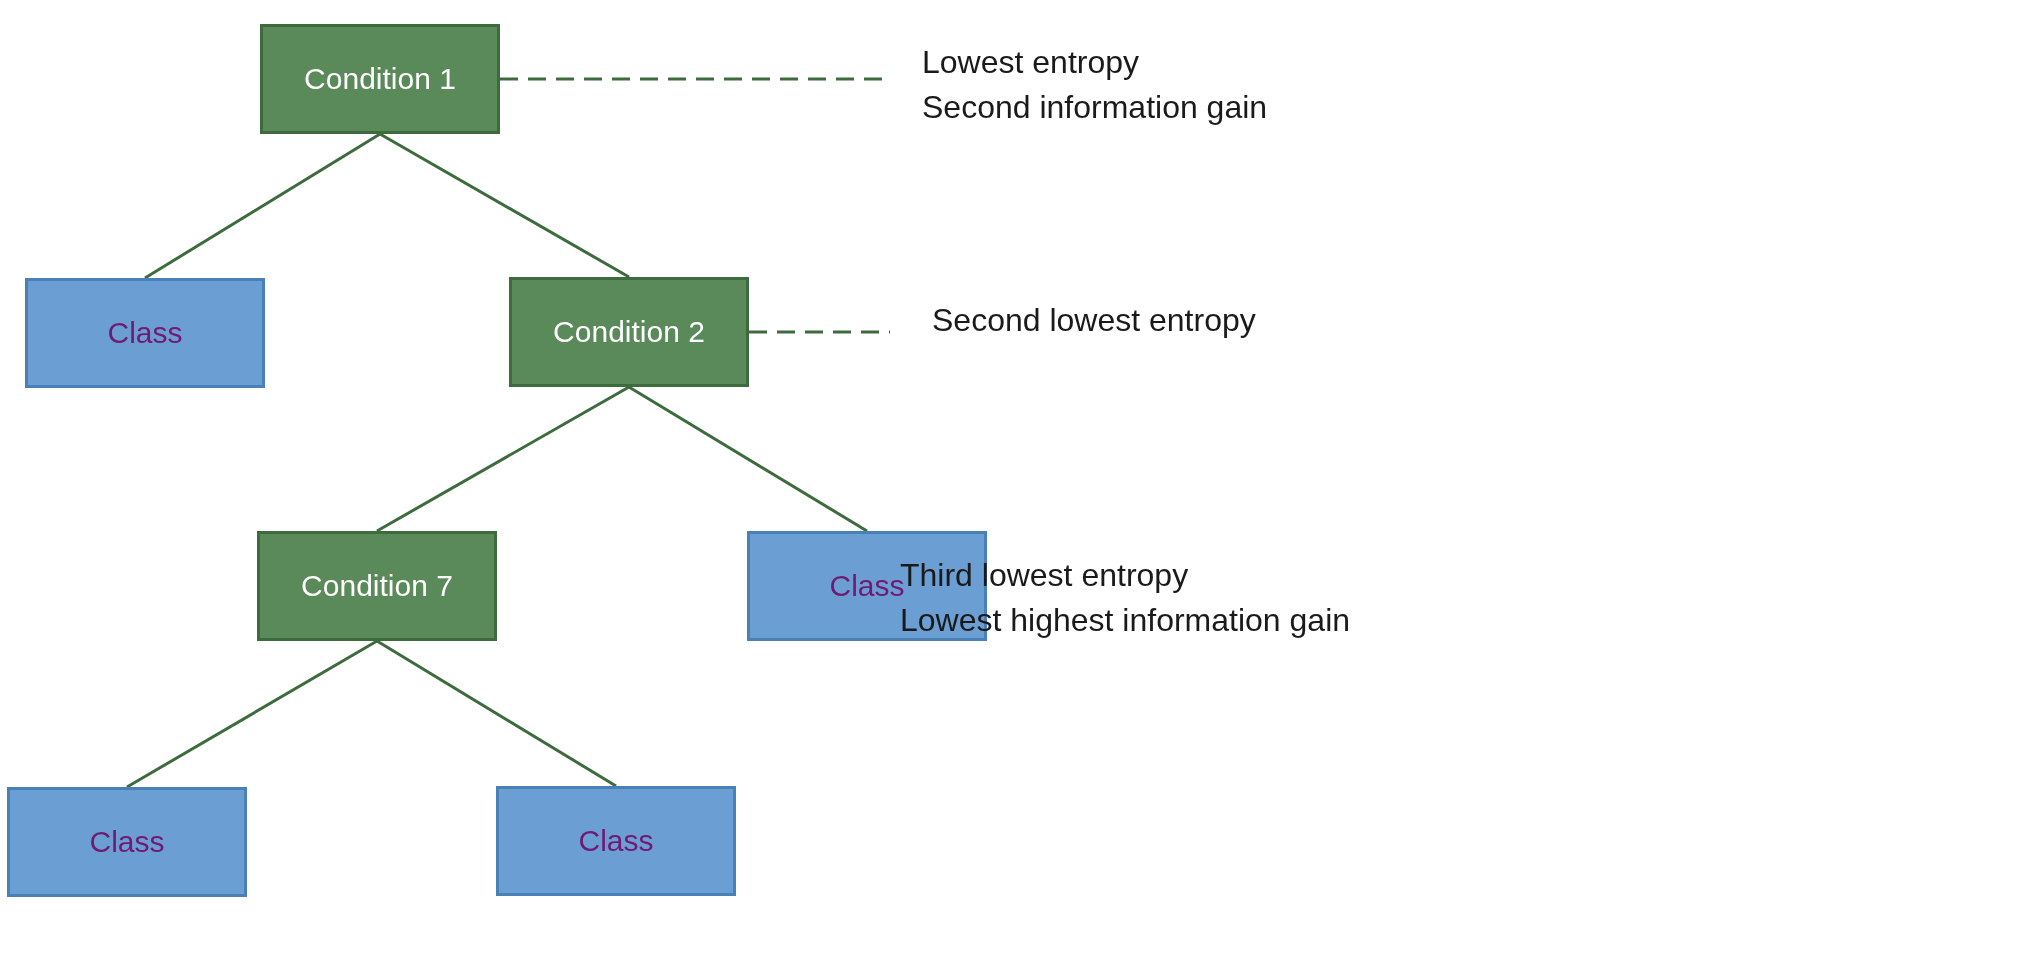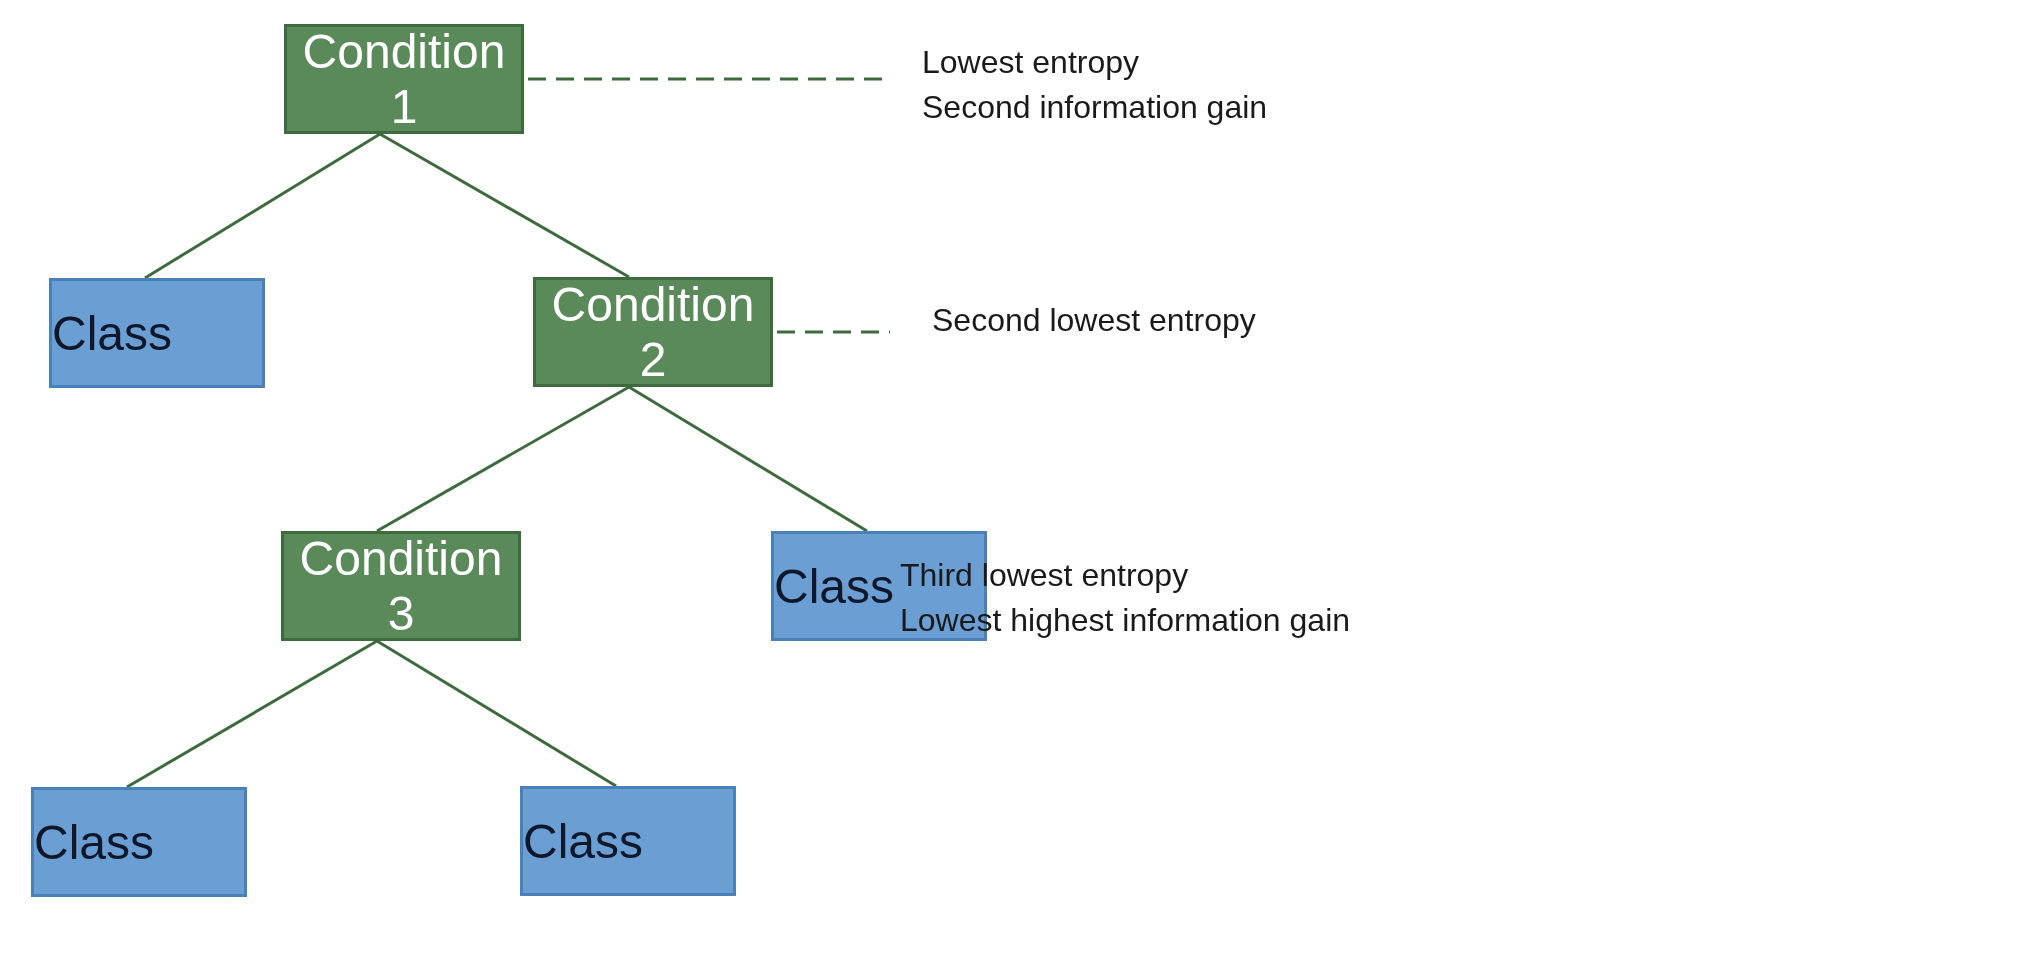--- a/index.html
+++ b/index.html
@@ -20,40 +20,39 @@
       position: absolute;
       top: 0; left: 0;
       width: 100%;
       height: 100%;
       pointer-events: none;
     }
     .node {
       position: absolute;
       display: flex;
       align-items: center;
-      justify-content: flex-start;
-      font-size: 48px;
+      justify-content: center;
+      font-size: 30px;
       font-weight: 500;
       text-align: center;
       border-width: 3px;
       border-style: solid;
-      margin-left: 24px;
     }
     .node-condition {
       background-color: #5a8a5a;
       border-color: #3d6b3d;
       color: #ffffff;
       width: 240px;
       height: 110px;
     }
     .node-class {
       background-color: #6b9fd4;
       border-color: #4a80b8;
-      color: #0f172a;
-      width: 216px;
+      color: #701a75;
+      width: 240px;
       height: 110px;
     }
     .annotation {
       position: absolute;
       font-size: 32px;
       color: #1a1a1a;
       line-height: 1.4;
       font-family: 'Arial', sans-serif;
     }
   </style>
@@ -88,21 +87,21 @@
 
   <div class="node node-class" style="left: 25px; top: 278px;">
     <span>Class</span>
   </div>
 
   <div class="node node-condition" style="left: 509px; top: 277px;">
     <span>Condition 2</span>
   </div>
 
   <div class="node node-condition" style="left: 257px; top: 531px;">
-    <span>Condition 3</span>
+    <span>Condition 7</span>
   </div>
 
   <div class="node node-class" style="left: 747px; top: 531px;">
     <span>Class</span>
   </div>
 
   <div class="node node-class" style="left: 7px; top: 787px;">
     <span>Class</span>
   </div>
 

